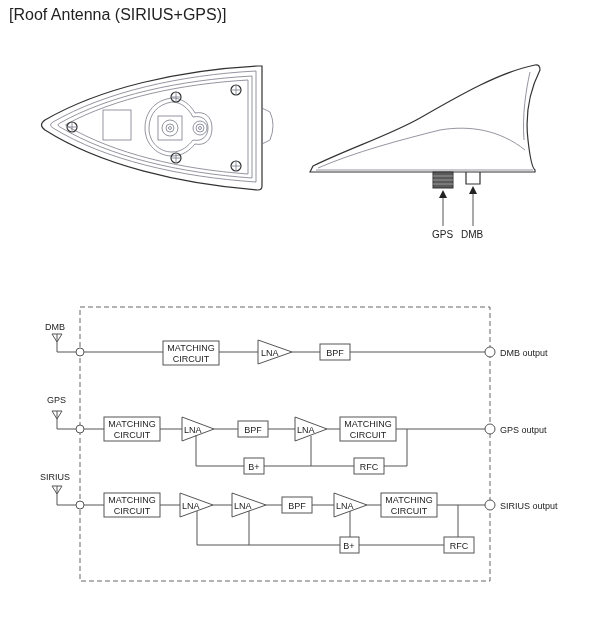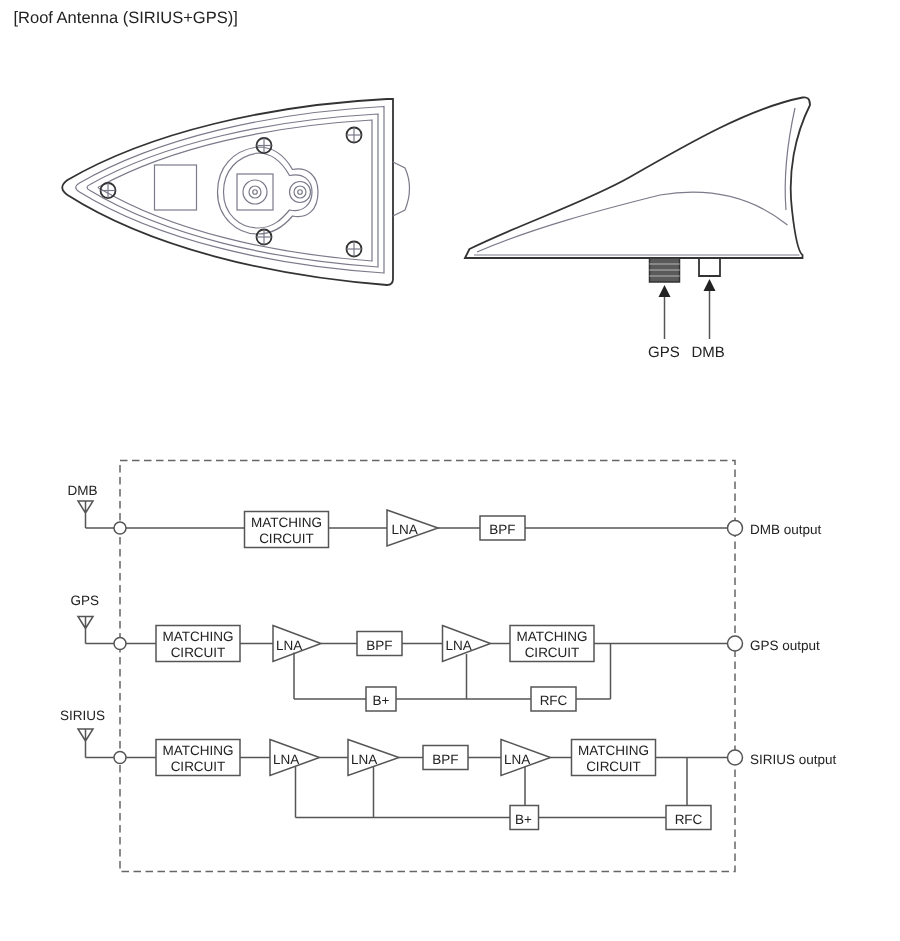--- a/index.html
+++ b/index.html
@@ -1,18 +1,18 @@
 <!DOCTYPE html>
 <html><head>
 <meta charset="utf-8">
 <style>
   html, body { margin: 0; padding: 0; background: #ffffff; }
   body { width: 600px; height: 627px; position: relative; overflow: hidden;
          font-family: "Liberation Sans", sans-serif; color: #2a2a2a; }
-  #page-title { position: absolute; left: 9px; top: 6px; font-size: 11px; color: #222; }
+  #page-title { position: absolute; left: 9px; top: 6px; font-size: 16px; color: #222; }
   svg { position: absolute; left: 0; top: 0; }
   .ln { stroke: #555; stroke-width: 1; fill: none; }
   .box { stroke: #555; stroke-width: 1; fill: #fff; }
   .lbl { font-family: "Liberation Sans", sans-serif; font-size: 9px; fill: #222; }
   .lbl-lg { font-family: "Liberation Sans", sans-serif; font-size: 10px; fill: #222; }
   .dr { stroke: #7a7a8a; fill: none; stroke-width: 0.8; }
   .dr-dark { stroke: #333; fill: none; stroke-width: 1.2; }
 </style>
 </head>
 <body>

